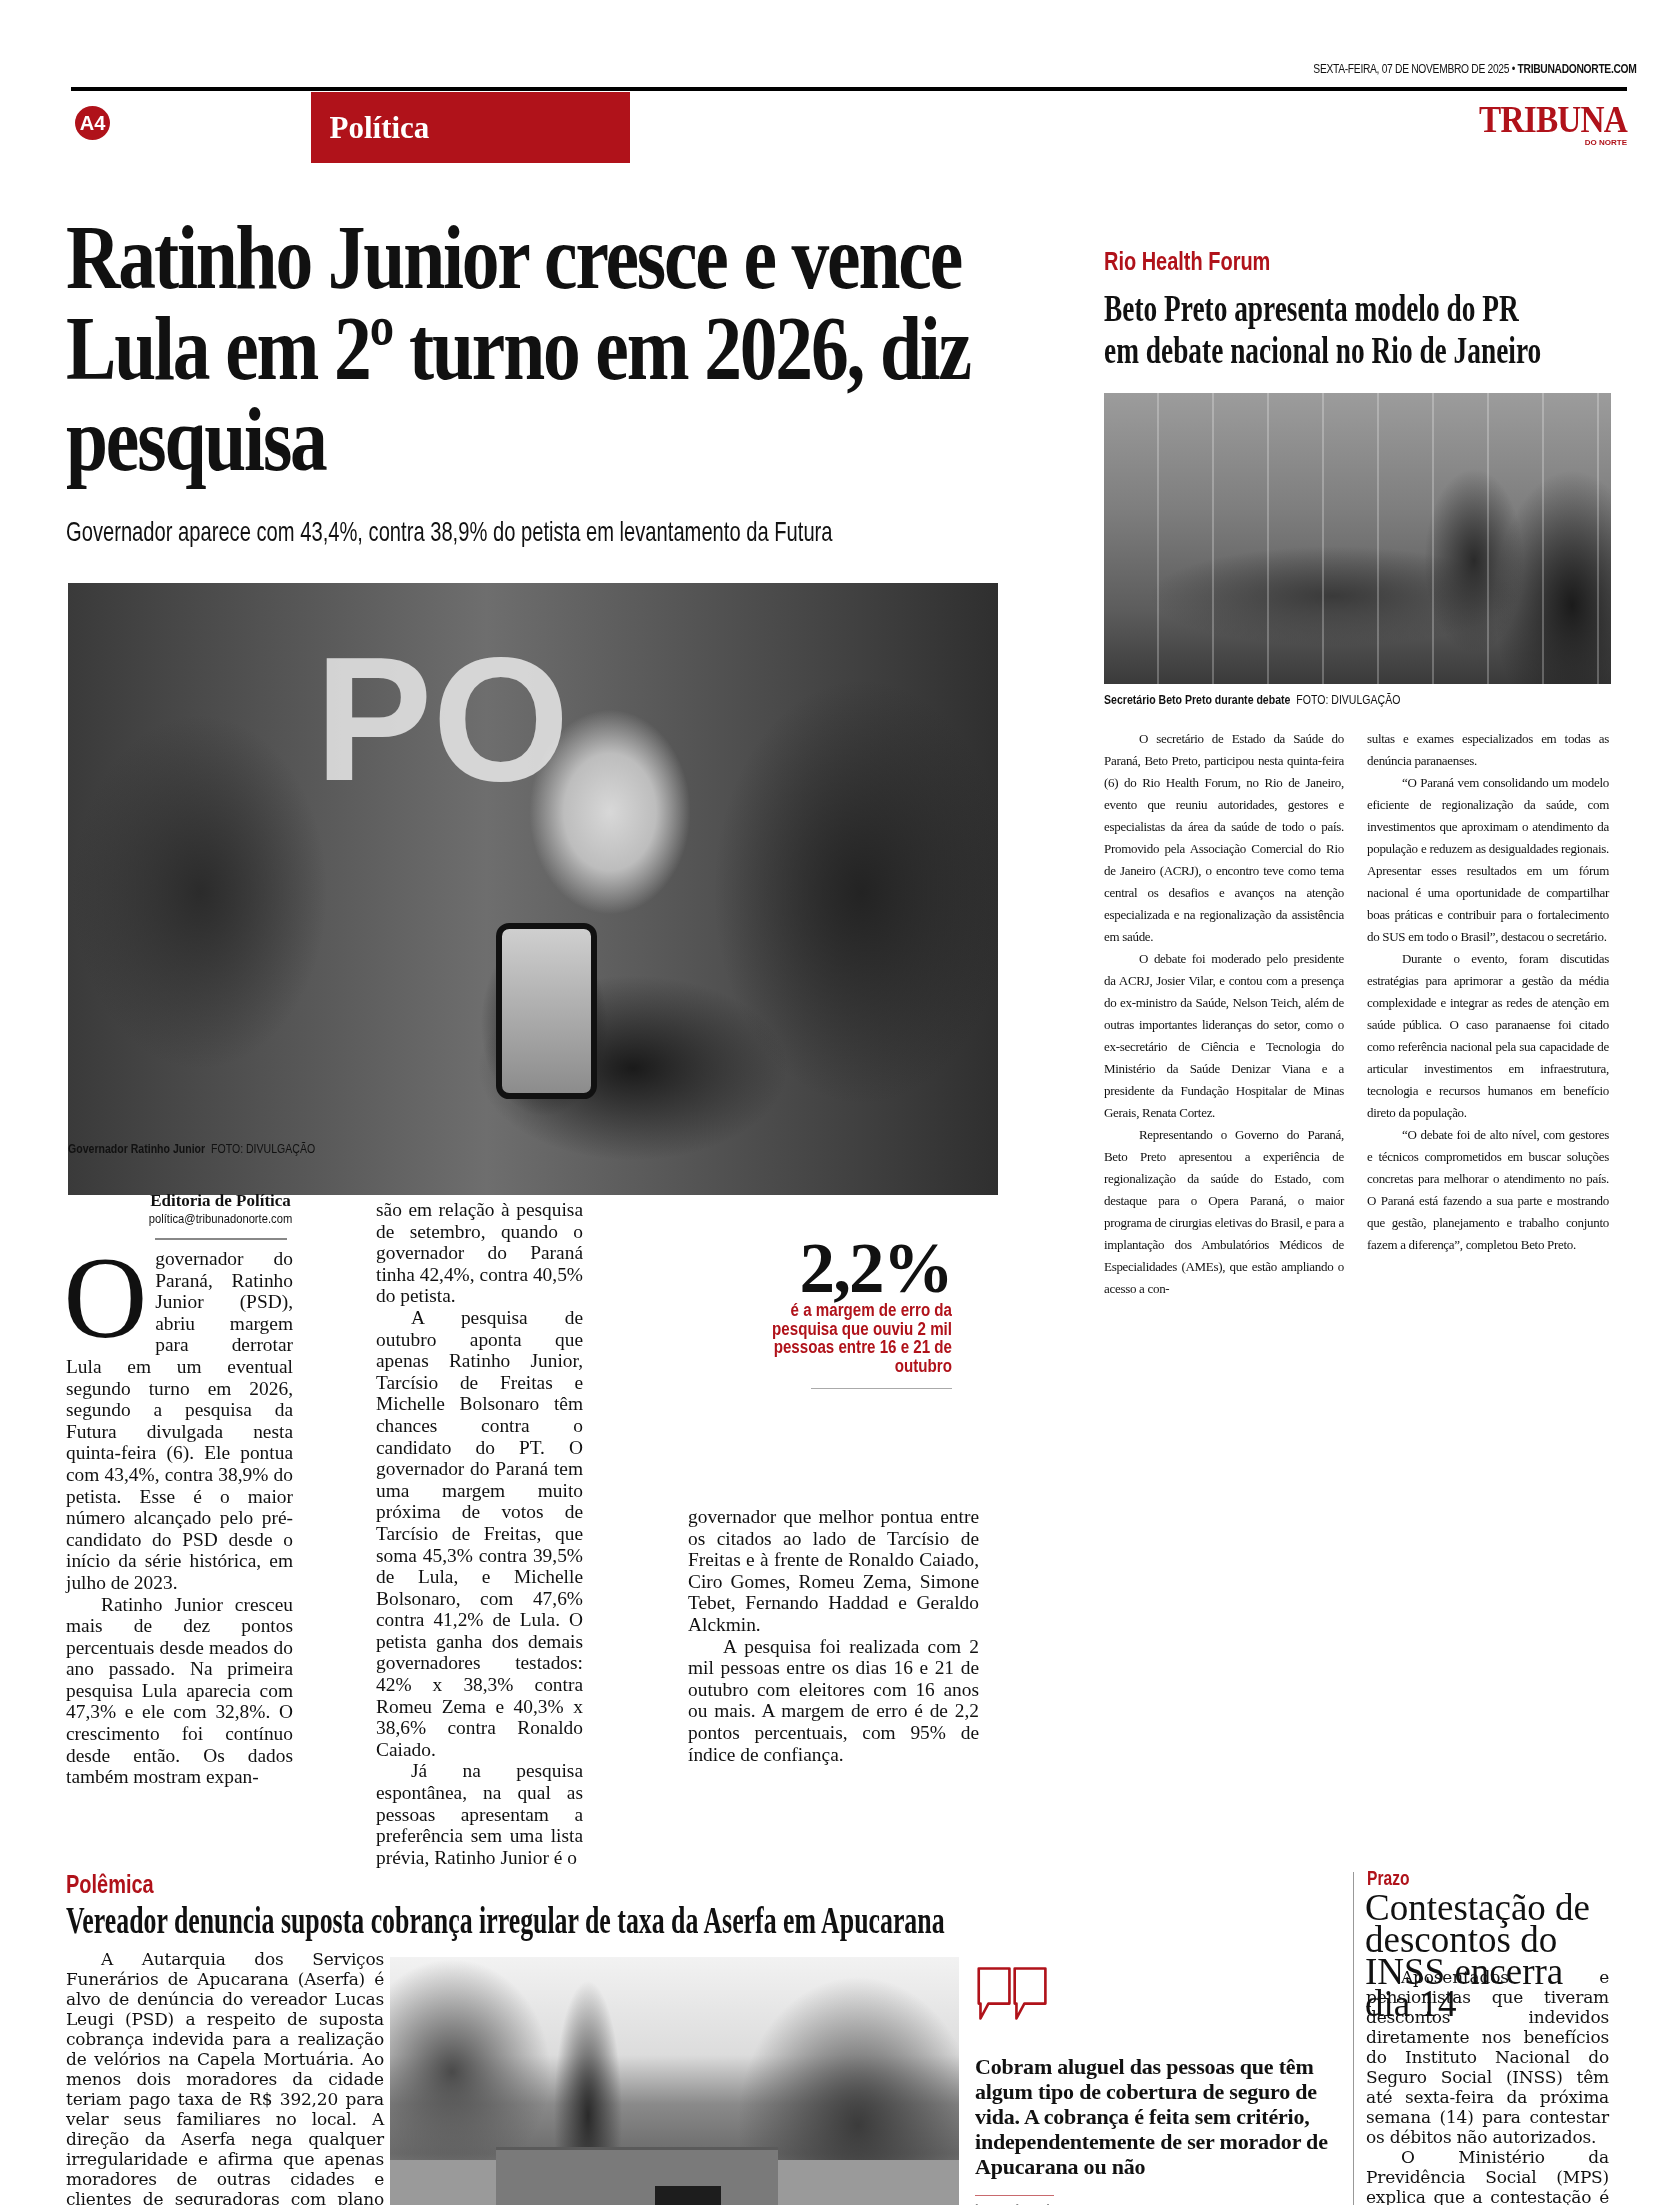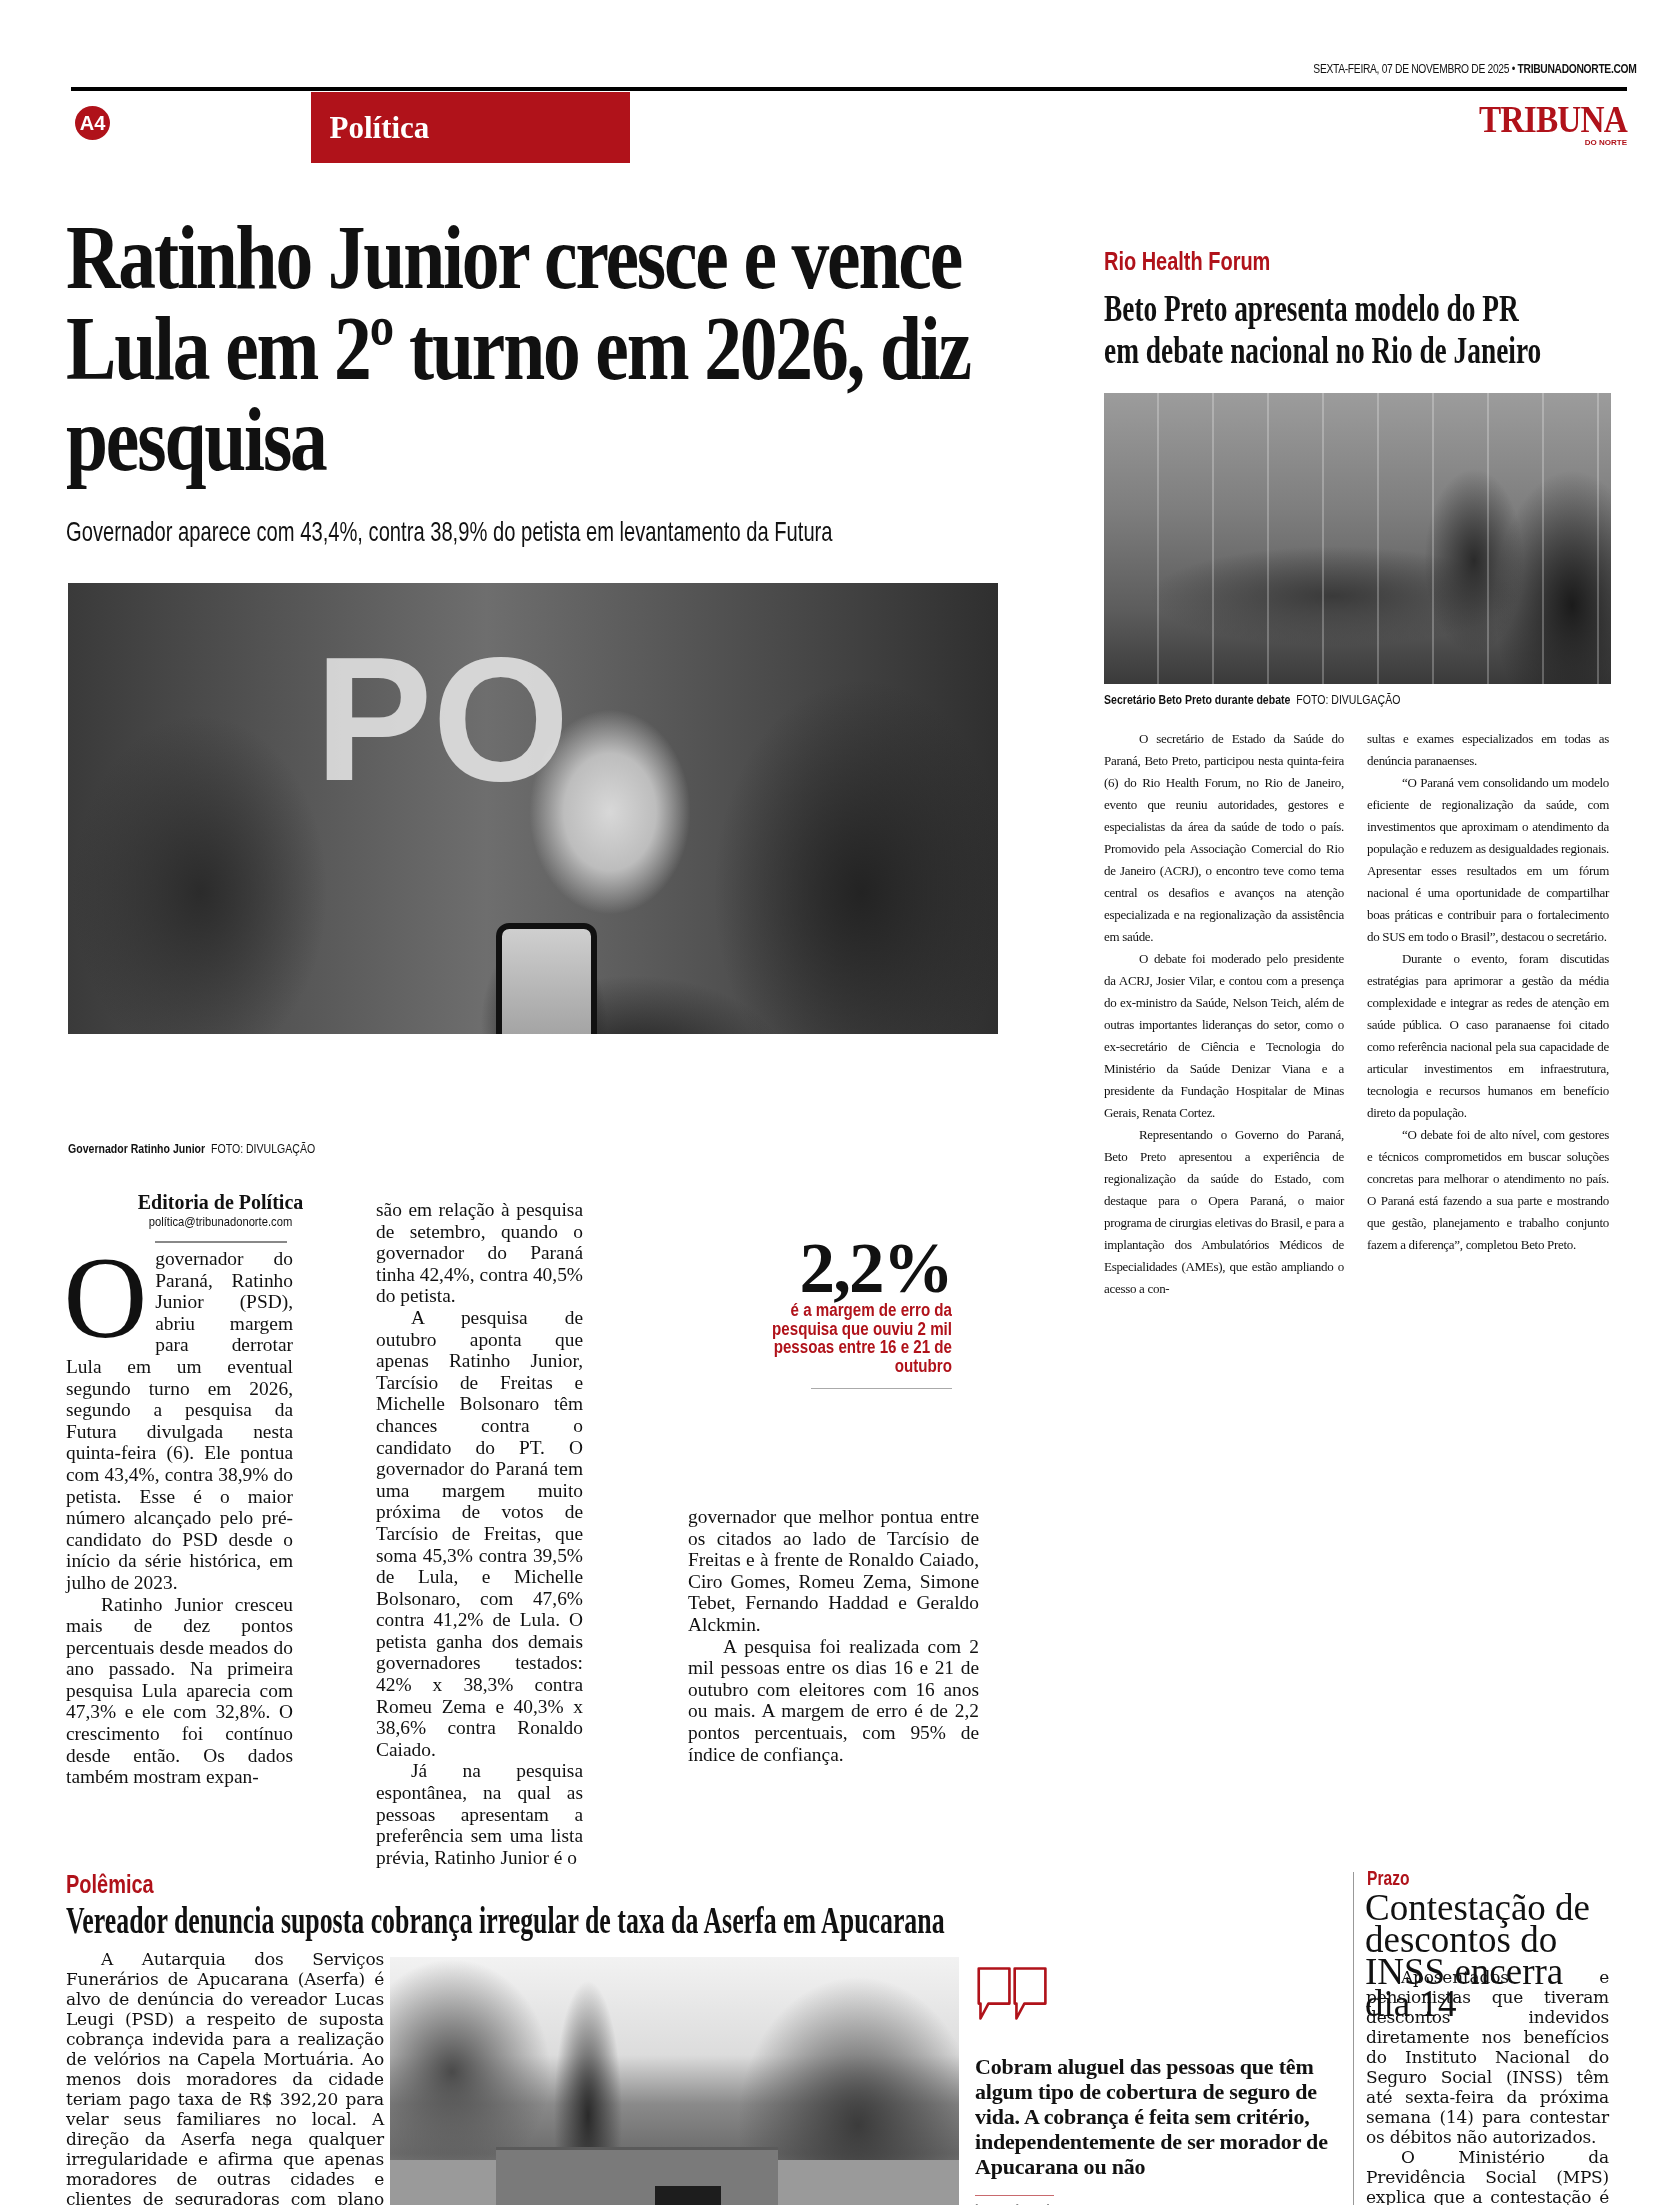--- a/index.html
+++ b/index.html
@@ -17,36 +17,36 @@
   .logo { left: 1455px; top: 101px; width: 172px; text-align: right; }
   .logo .big { font-family: "Liberation Serif", serif; font-weight: 900; font-size: 37px; color: #b0121a; letter-spacing: -0.9px; line-height: 1; transform: scaleX(0.9); transform-origin: right; display: block; }
   .logo .small { font-family: "Liberation Sans", sans-serif; font-weight: 700; font-size: 8px; color: #b0121a; display: block; margin-top: 0; text-align: right; }
 
   
   .headline { left: 66px; top: 212px; width: 1014px; font-family: "Liberation Serif", serif; font-weight: 700; font-size: 92px; line-height: 91px; letter-spacing: -2.6px; transform: scaleX(0.82); transform-origin: left top; width: 1235px; }
   .subhead { left: 66px; top: 516px; font-family: "Liberation Sans", sans-serif; font-size: 28px; transform: scaleX(0.72); transform-origin: left top; white-space: nowrap; }
 
   
   .photo { background: #444; overflow: hidden; }
-  .main-photo { left: 68px; top: 583px; width: 930px; height: 451px;
+  .main-photo { left: 68px; top: 583px; width: 930px; height: 612px;
     background:
       radial-gradient(ellipse 115px 146px at 542px 229px, #d8d8d8 0%, #bdbdbd 40%, transparent 70%),
       radial-gradient(ellipse 221px 132px at 565px 485px, #1a1a1a 0%, transparent 70%),
       radial-gradient(ellipse 79px 115px at 476px 441px, #0d0d0d 0%, transparent 80%),
       radial-gradient(ellipse 185px 265px at 794px 309px, #232323 0%, transparent 80%),
       radial-gradient(ellipse 159px 221px at 132px 309px, #2b2b2b 0%, transparent 80%),
       linear-gradient(90deg, #3a3a3a, #6e6e6e 45%, #2f2f2f);
   }
   .phone-screen { position: absolute; left: 428px; top: 340px; width: 101px; height: 176px; border-radius: 13.2px; background: linear-gradient(#cfcfcf, #8c8c8c); border: 6.2px solid #111; }
   .sign-letters { position: absolute; left: 247px; top: 35px; font-family: "Liberation Sans", sans-serif; font-weight: 900; font-size: 176px; color: #e9e9e9; opacity: 0.85; }
   .caption { font-family: "Liberation Sans", sans-serif; font-size: 13.2px; transform: scaleX(0.8); transform-origin: left top; white-space: nowrap; }
   .caption b { font-weight: 700; }
 
   .byline { left: 106px; top: 1191px; width: 229px; text-align: center; }
-  .byline .name { font-family: "Liberation Serif", serif; font-weight: 700; font-size: 20px; }
+  .byline .name { font-family: "Liberation Serif", serif; font-weight: 700; font-size: 17px; }
   .byline .mail { font-family: "Liberation Sans", sans-serif; font-size: 13.2px; transform: scaleX(0.85); display: block; }
   .byline .rule { width: 132px; height: 1.3px; background: #888; margin: 12.3px auto 0; }
 
   .body-text { font-family: "Liberation Serif", serif; font-size: 19.4px; line-height: 21.6px; text-align: justify; hyphens: auto; color: #111; }
   .body-text p { text-indent: 35px; }
   .body-text p.noindent { text-indent: 0; }
   .dropcap { float: left; font-size: 116px; line-height: 84px; margin: 8px 8px 0 -2.6px; font-family: "Liberation Serif", serif; }
 
   .col1 { left: 66px; top: 1248px; width: 207px; } 
 

